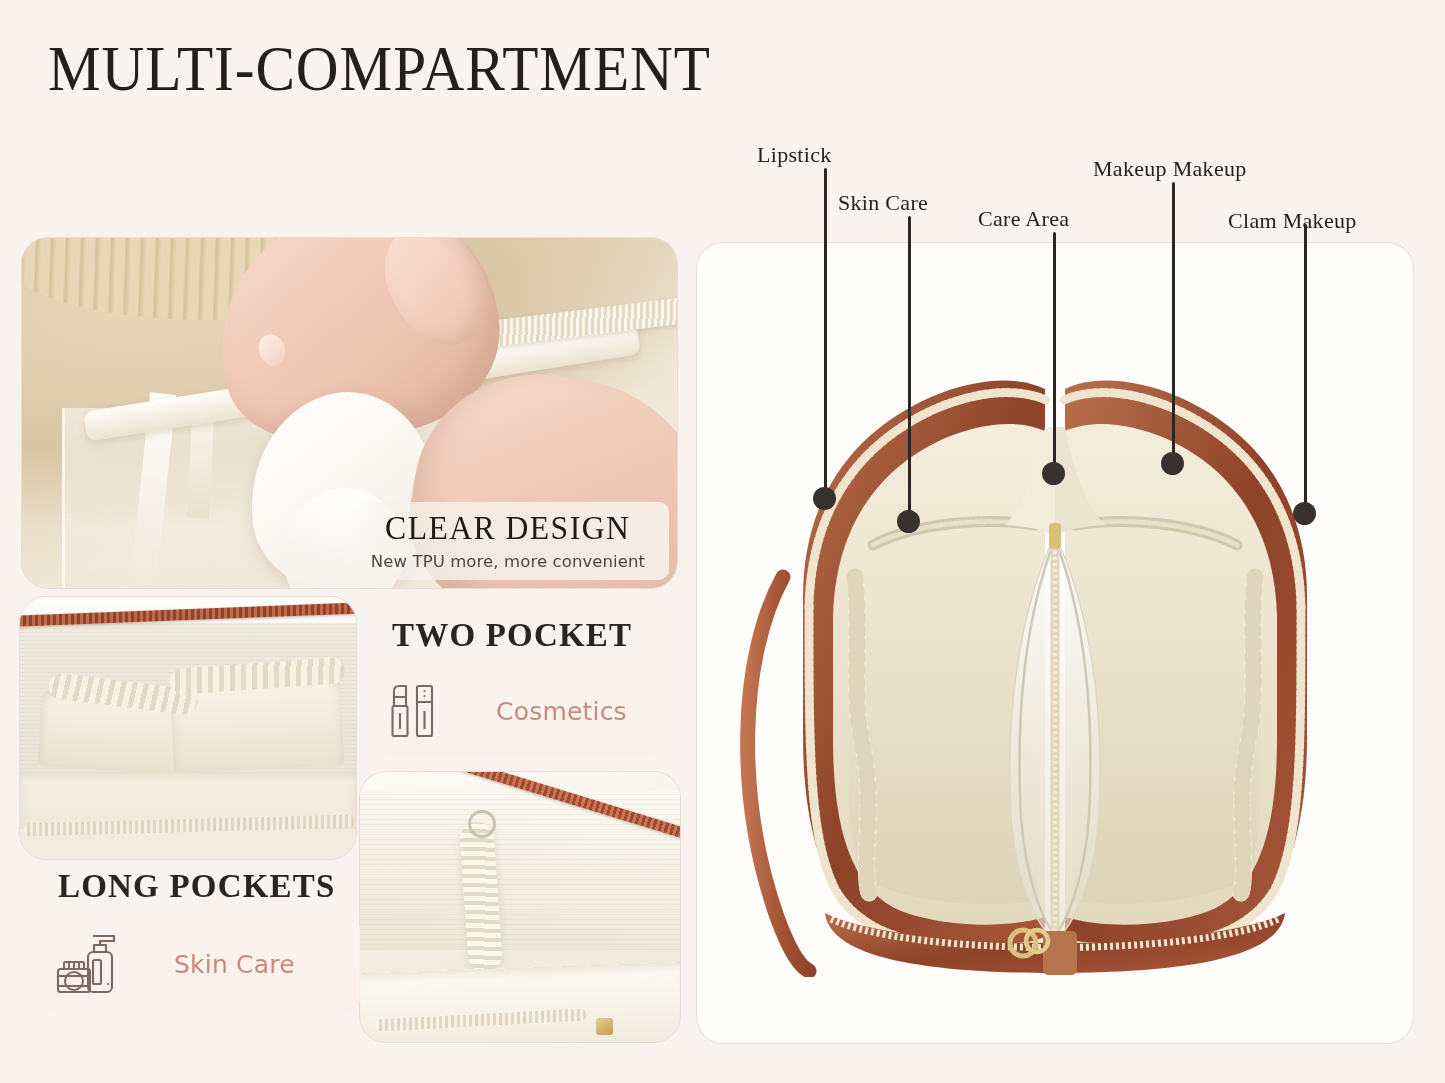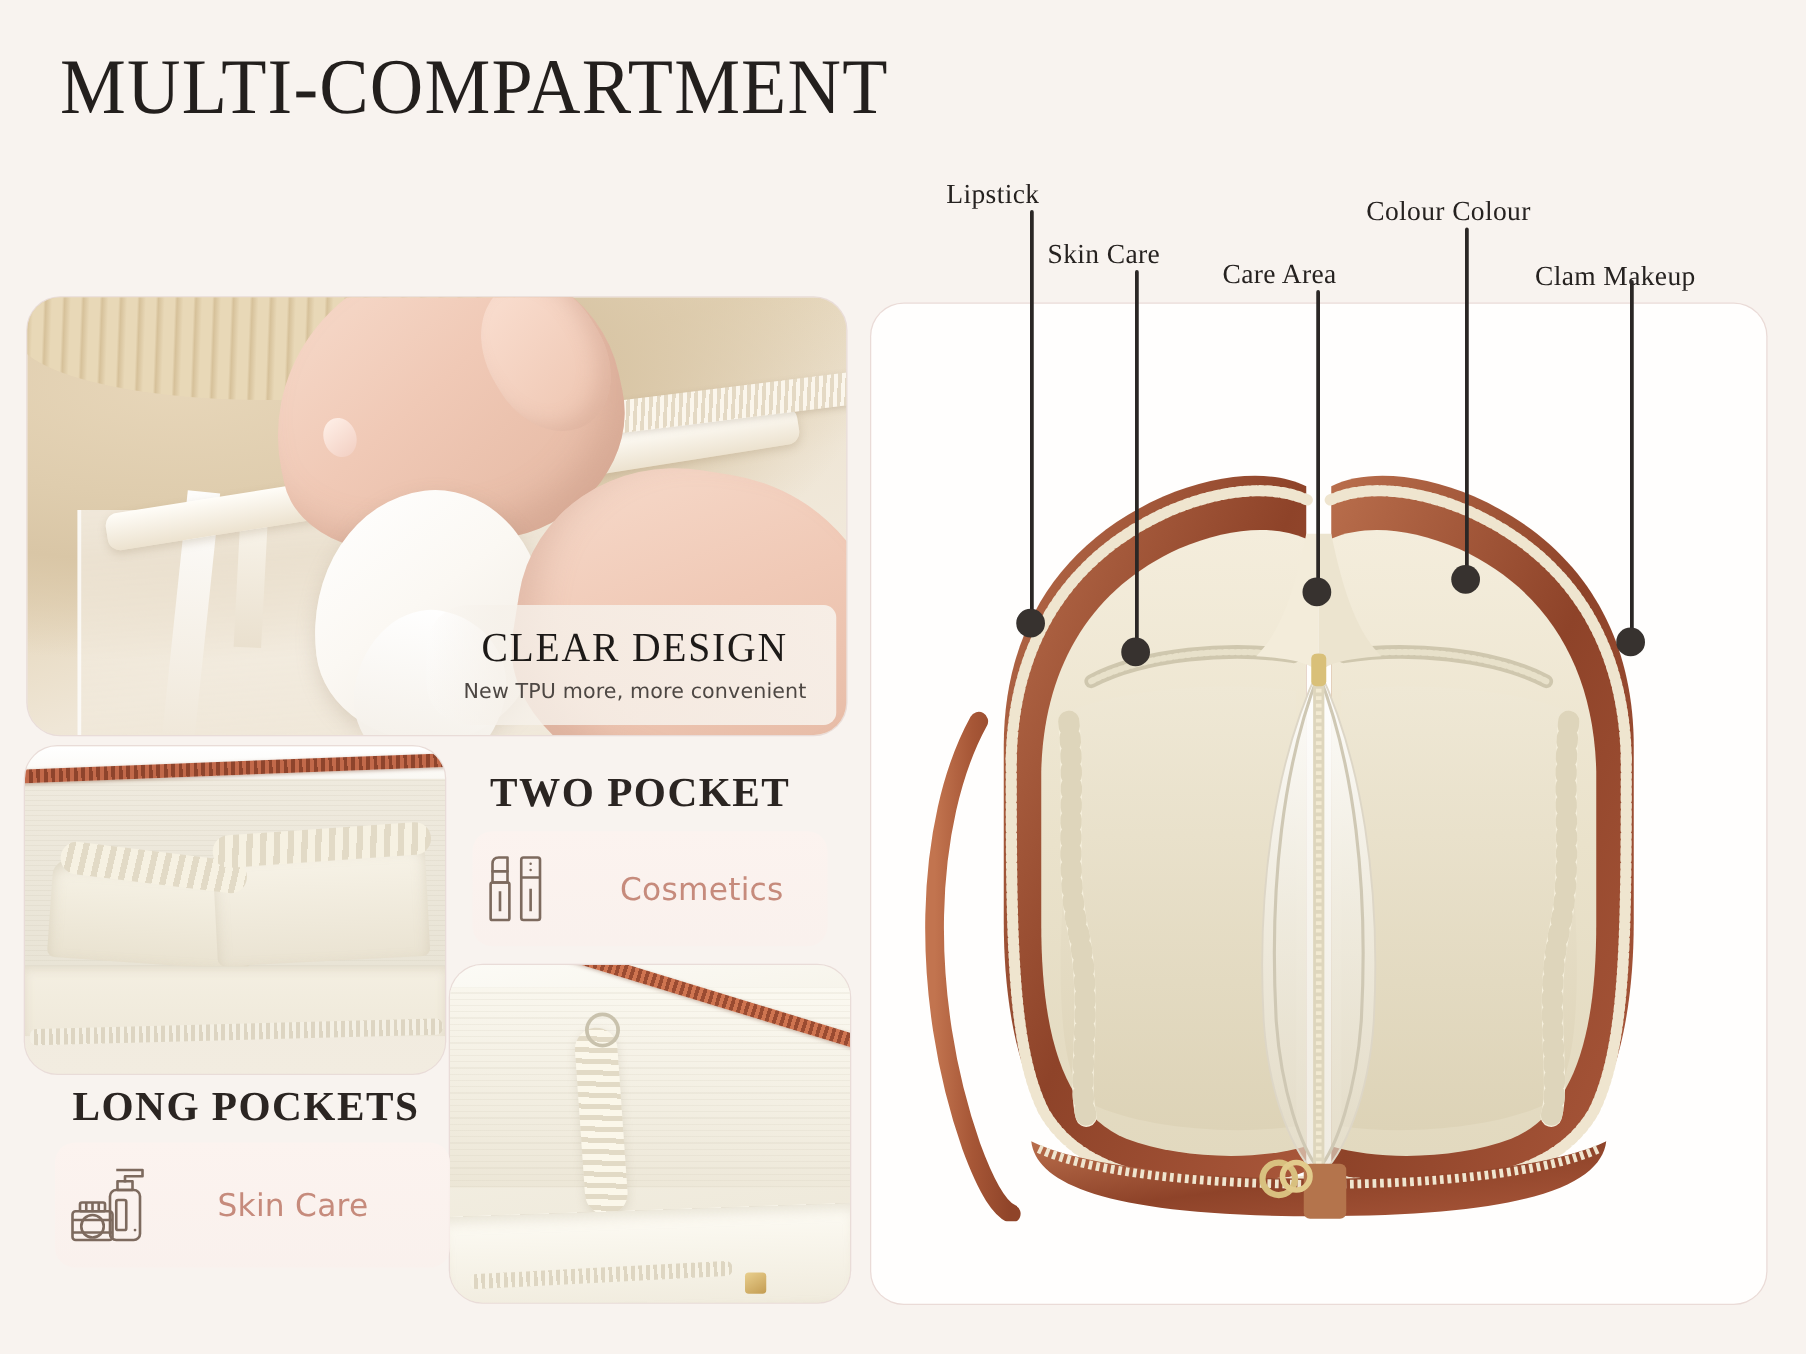--- a/index.html
+++ b/index.html
@@ -68,21 +68,21 @@
   .tissue{position:absolute;left:228px;top:155px;width:185px;height:200px;
           background:linear-gradient(150deg,#ffffff 0%,#fbf8f3 45%,#efe9e0 100%);
           border-radius:55% 45% 48% 52%/60% 48% 52% 40%;
           box-shadow:0 6px 16px rgba(160,140,120,.28);transform:rotate(-7deg);}
   .tissue2{position:absolute;left:262px;top:250px;width:120px;height:130px;
           background:linear-gradient(180deg,#ffffff,#f3eee6);
           border-radius:48% 52% 50% 50%/55% 45% 55% 45%;transform:rotate(10deg);opacity:.96;}
 
   
   .badge{
-    position:absolute;right:8px;bottom:8px;width:322px;height:96px;
+    position:absolute;right:8px;bottom:8px;width:322px;height:78px;
     background:linear-gradient(90deg,rgba(255,255,255,.12),rgba(246,241,234,.80) 18%,rgba(248,244,238,.86));
     border-radius:34px 10px 10px 34px;
     display:flex;flex-direction:column;justify-content:center;align-items:center;
     padding-left:6px;
   }
   .badge-title{font-family:"Liberation Serif",serif;font-size:33px;color:#1d1a18;
     letter-spacing:1.5px;line-height:1;transform:scaleX(.96);}
   .badge-sub{font-family:"DejaVu Sans",sans-serif;font-size:16.5px;color:#4d4743;
     margin-top:7px;letter-spacing:.1px;}
 
@@ -368,21 +368,21 @@
   <div id="callouts">
       <div class="callout-label" style="left: 757px; top: 142px;">Lipstick</div>
       <div class="lead" style="left: 824px; top: 168px; height: 322px;"></div>
       <div class="dot" style="left: 813px; top: 487px;"></div>
       <div class="callout-label" style="left: 838px; top: 190px;">Skin Care</div>
       <div class="lead" style="left: 908px; top: 216px; height: 297px;"></div>
       <div class="dot" style="left: 897px; top: 510px;"></div>
       <div class="callout-label" style="left: 978px; top: 206px;">Care Area</div>
       <div class="lead" style="left: 1053px; top: 232px; height: 233px;"></div>
       <div class="dot" style="left: 1042px; top: 462px;"></div>
-      <div class="callout-label" style="left: 1093px; top: 156px;">Colour Colour</div>
+      <div class="callout-label" style="left: 1093px; top: 156px;">Makeup Makeup</div>
       <div class="lead" style="left: 1172px; top: 182px; height: 273px;"></div>
       <div class="dot" style="left: 1161px; top: 452px;"></div>
       <div class="callout-label" style="left: 1228px; top: 208px;">Clam Makeup</div>
       <div class="lead" style="left: 1304px; top: 224px; height: 281px;"></div>
       <div class="dot" style="left: 1293px; top: 502px;"></div>
     </div>
 
 </div>
 
 </body></html>

